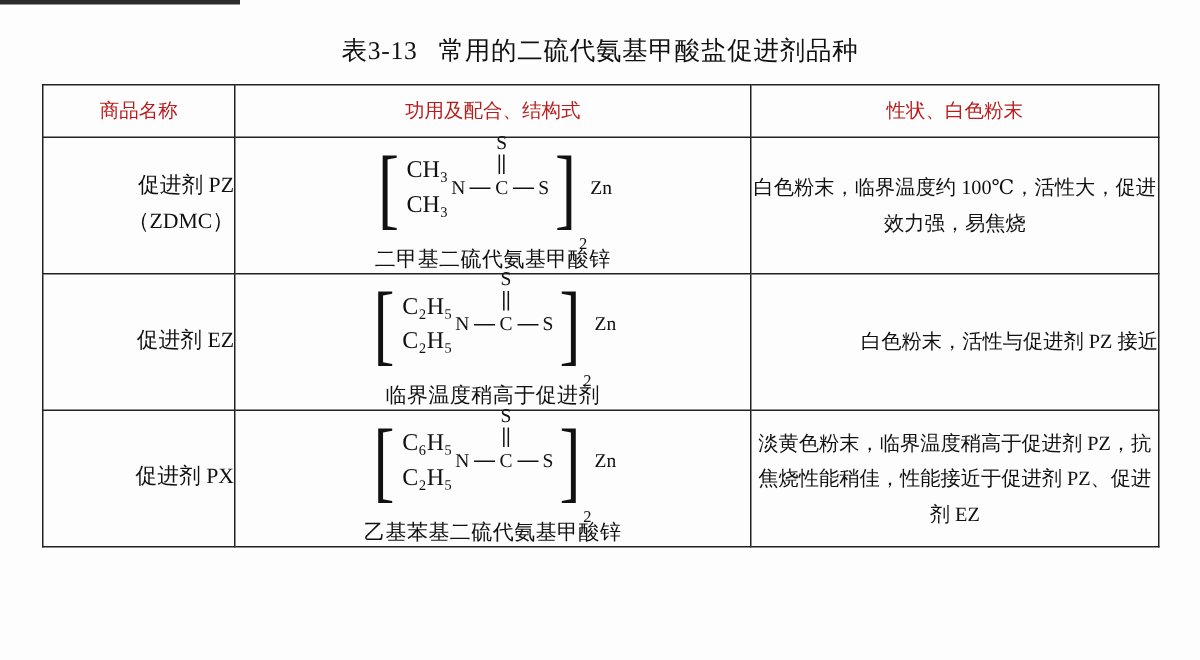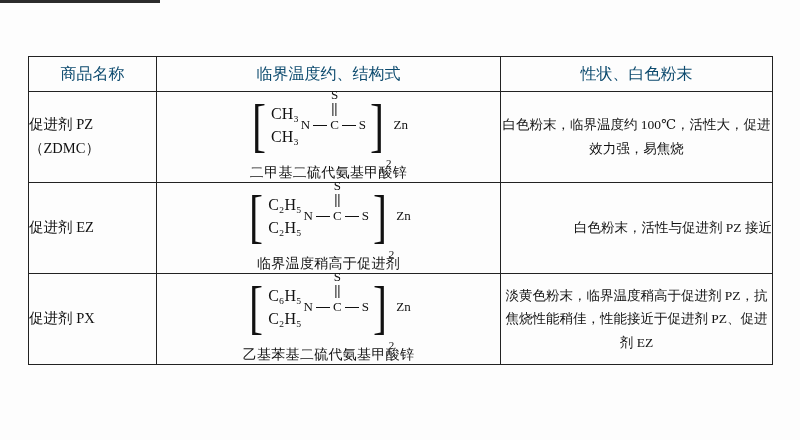--- a/index.html
+++ b/index.html
@@ -55,26 +55,26 @@
     padding: 0;
     vertical-align: middle;
     font-weight: normal;
   }
   .col-a { width: 128px; }
   .col-b { width: 344px; }
   .col-c { width: 272px; }
 
   thead th {
     height: 34px;
-    font-size: 16px;
+    font-size: 13px;
     text-align: center;
-    color: #0c4a6e;
+    color: #b91c1c;
   }
   .cell-name {
-    text-align: left;
+    text-align: right;
     font-size: 14.5px;
     line-height: 1.65;
     color: #111111;
     padding: 4px 2px;
   }
   .cell-desc {
     font-size: 13.5px;
     line-height: 1.75;
     color: #111111;
     padding: 6px 16px 6px 18px;
@@ -187,31 +187,34 @@
     font-family: Liberation Serif, serif;
   }
 </style>
 </head>
 <body>
 
 <div class="page">
 
   <div class="top-rule"></div>
 
+  <div class="table-title">
+    <span class="title-num">表3-13</span><span>常用的二硫代氨基甲酸盐促进剂品种</span>
+  </div>
 
   <table class="maintable">
     <colgroup>
       <col class="col-a">
       <col class="col-b">
       <col class="col-c">
     </colgroup>
     <thead>
       <tr>
         <th>商品名称</th>
-        <th>临界温度约、结构式</th>
+        <th>功用及配合、结构式</th>
         <th>性状、白色粉末</th>
       </tr>
     </thead>
     <tbody>
 
       <tr>
         <td class="cell-name">
           <div>促进剂 PZ</div>
           <div>（ZDMC）</div>
         </td>

